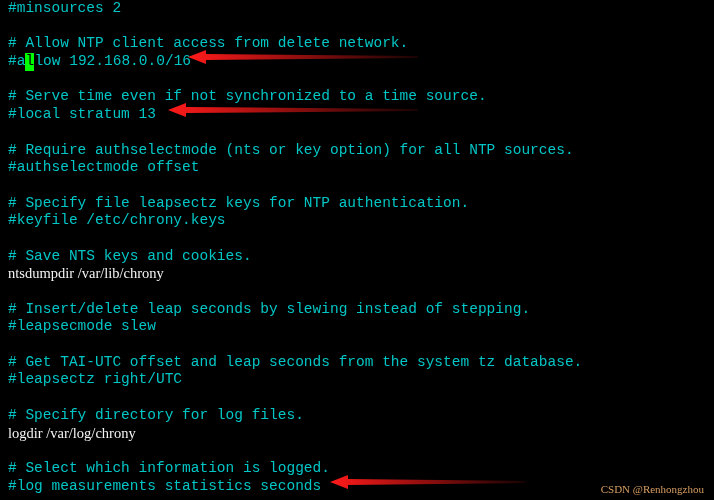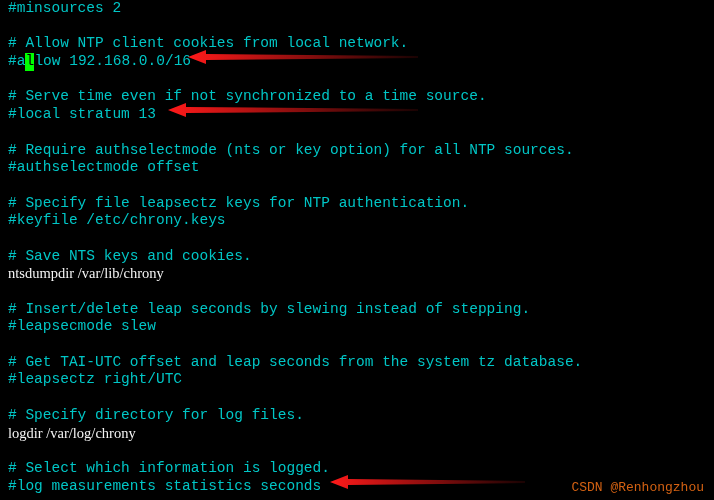--- a/index.html
+++ b/index.html
@@ -28,33 +28,33 @@
     .arrow {
       position: absolute;
       height: 10px;
       pointer-events: none;
     }
     .arrow svg { display: block; }
     .watermark {
       position: absolute;
       right: 10px;
       bottom: 4px;
-      color: #f97316;
-      font-family: Liberation Mono, monospace;
-      font-size: 13px;
+      color: #fdba74;
+      font-family: Liberation Serif, serif;
+      font-size: 11px;
       opacity: 0.85;
     }
   </style>
 </head>
 <body>
 
 <div id="editor">
     <div class="line comment">#minsources 2</div>
     <div class="line">&nbsp;</div>
-    <div class="line comment"># Allow NTP client cookies from local network.</div>
+    <div class="line comment"># Allow NTP client access from delete network.</div>
     <div class="line"><span class="comment">#a</span><span class="cursor">l</span><span class="comment">low 192.168.0.0/16</span></div>
     <div class="line">&nbsp;</div>
     <div class="line comment"># Serve time even if not synchronized to a time source.</div>
     <div class="line comment">#local stratum 13</div>
     <div class="line">&nbsp;</div>
     <div class="line comment"># Require authselectmode (nts or key option) for all NTP sources.</div>
     <div class="line comment">#authselectmode offset</div>
     <div class="line">&nbsp;</div>
     <div class="line comment"># Specify file leapsectz keys for NTP authentication.</div>
     <div class="line comment">#keyfile /etc/chrony.keys</div>

